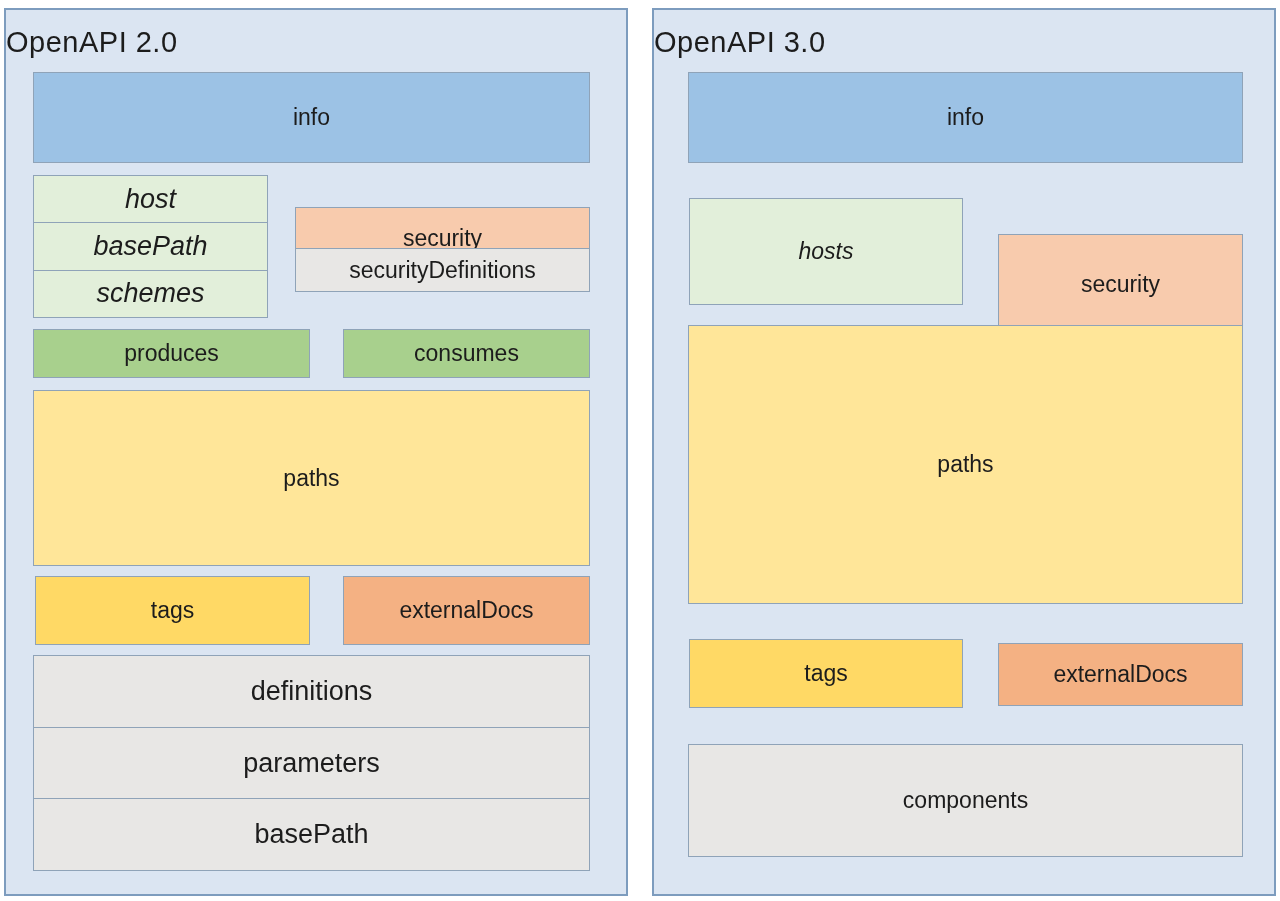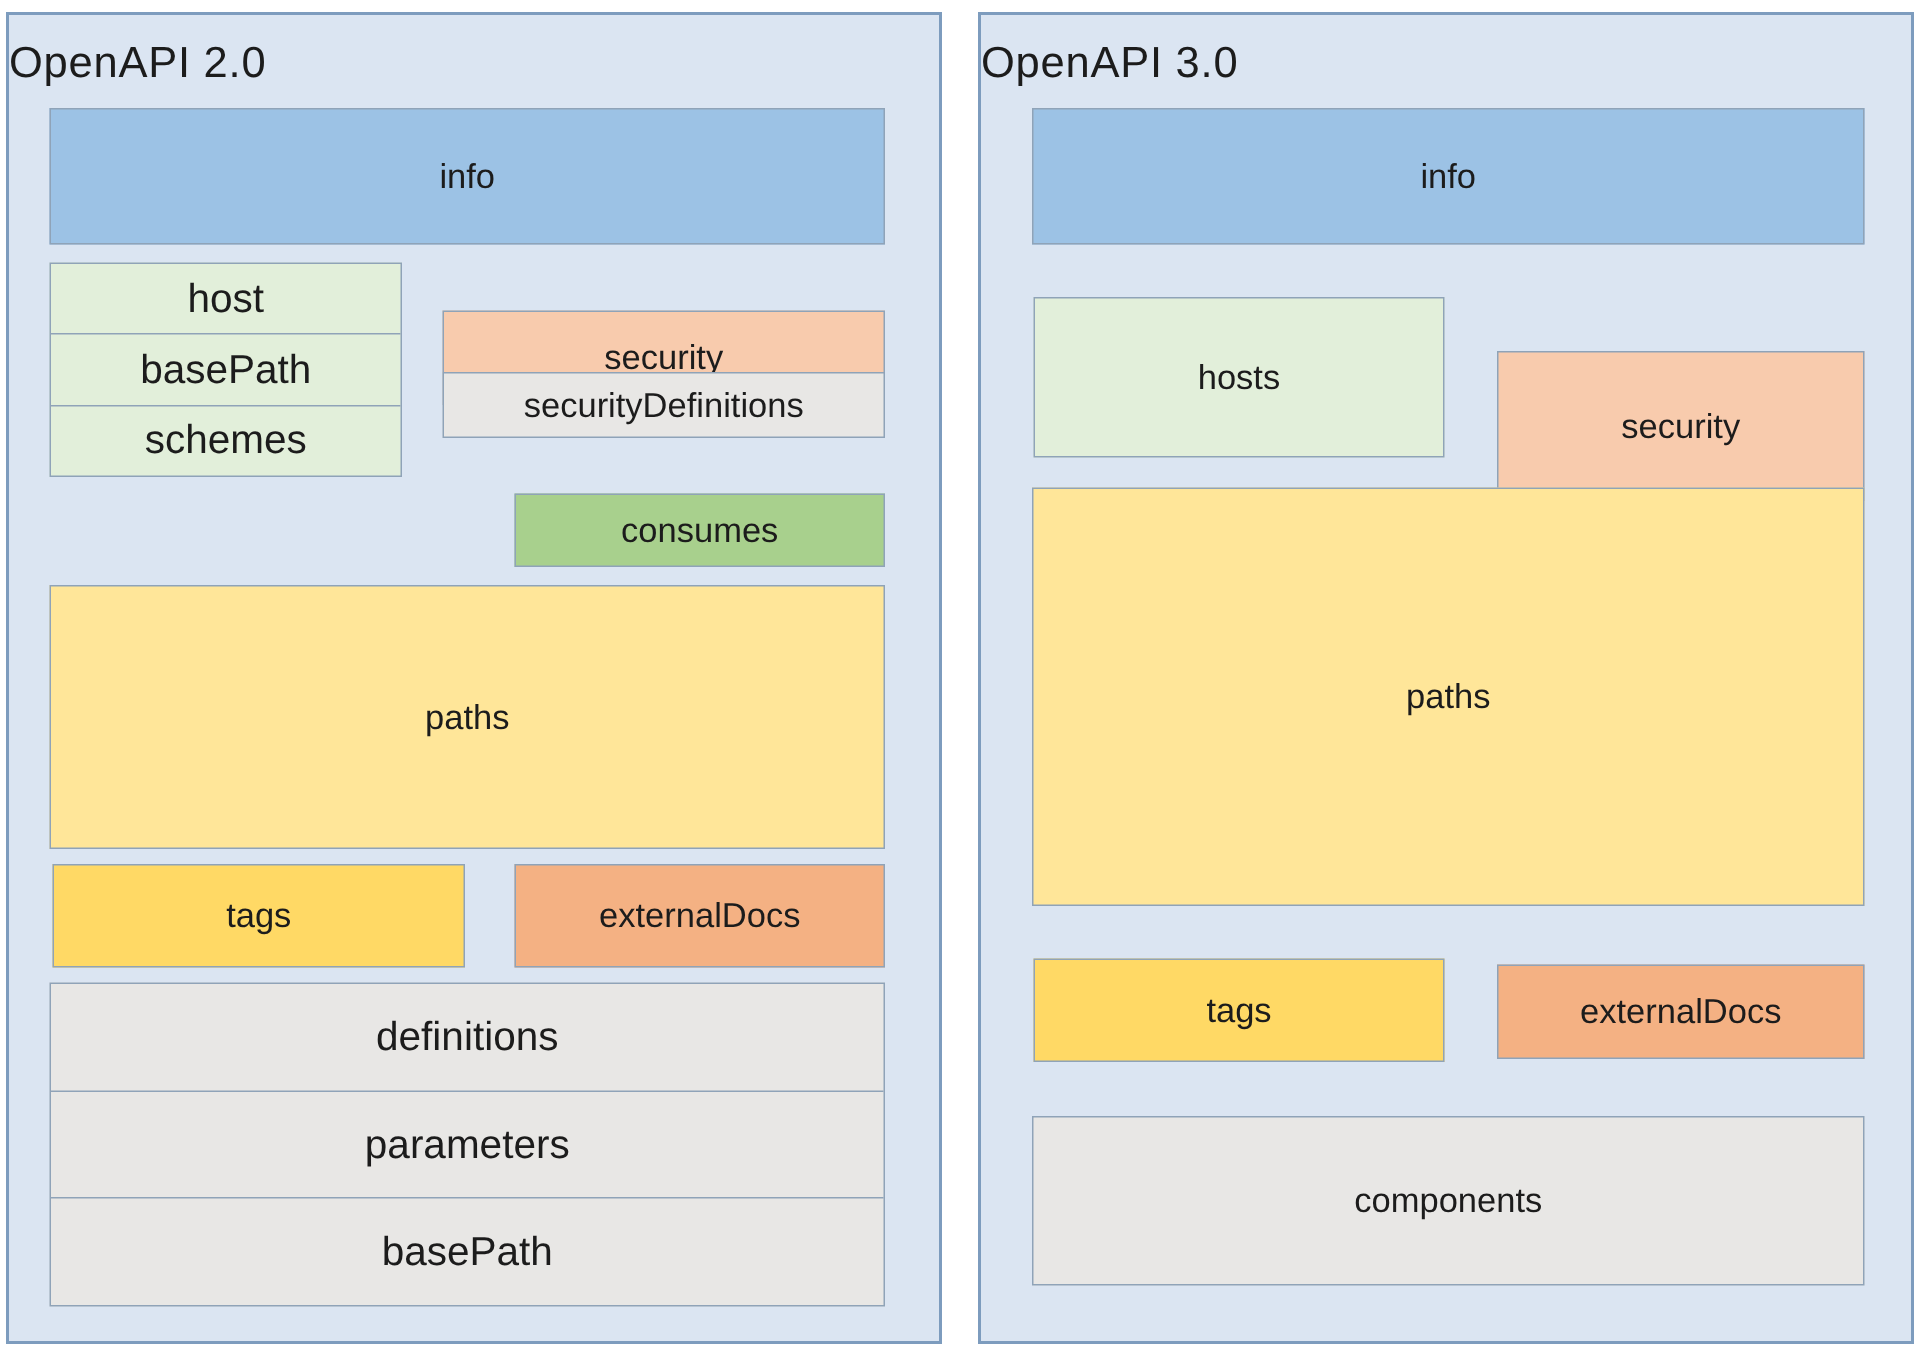--- a/index.html
+++ b/index.html
@@ -73,21 +73,21 @@
     align-items: center;
     justify-content: center;
     font-size: 27px;
     line-height: 1;
     border-top: 1px solid var(--box-border);
   }
   .stack .cell:first-child { border-top: none; }
 
   
   .fill-blue   { background: var(--blue); }
-  .fill-lgreen { background: var(--light-green); }
+  .fill-lgreen { background: var(--light-green); font-style: italic; }
   .fill-peach  { background: var(--peach); margin-top: 32px; }
   .fill-gray   { background: var(--gray); }
   .fill-green  { background: var(--green); }
   .fill-lyellow{ background: var(--light-yellow); text-align: right; }
   .fill-gold   { background: var(--gold); }
   .fill-orange { background: var(--orange); }
 
   
   .p2-info        { left: 27px;  top: 62px;  width: 557px; height: 91px; }
   .p2-hoststack   { left: 27px;  top: 165px; width: 235px; height: 143px; }
@@ -134,20 +134,23 @@
     </div>
 
     <div class="box fill-peach p2-security">
       <span>security</span>
     </div>
 
     <div class="box fill-gray p2-secdefs">
       <span>securityDefinitions</span>
     </div>
 
+    <div class="box fill-green p2-produces">
+      <span>produces</span>
+    </div>
 
     <div class="box fill-green p2-consumes">
       <span>consumes</span>
     </div>
 
     <div class="box fill-lyellow p2-paths">
       <span>paths</span>
     </div>
 
     <div class="box fill-gold p2-tags">

